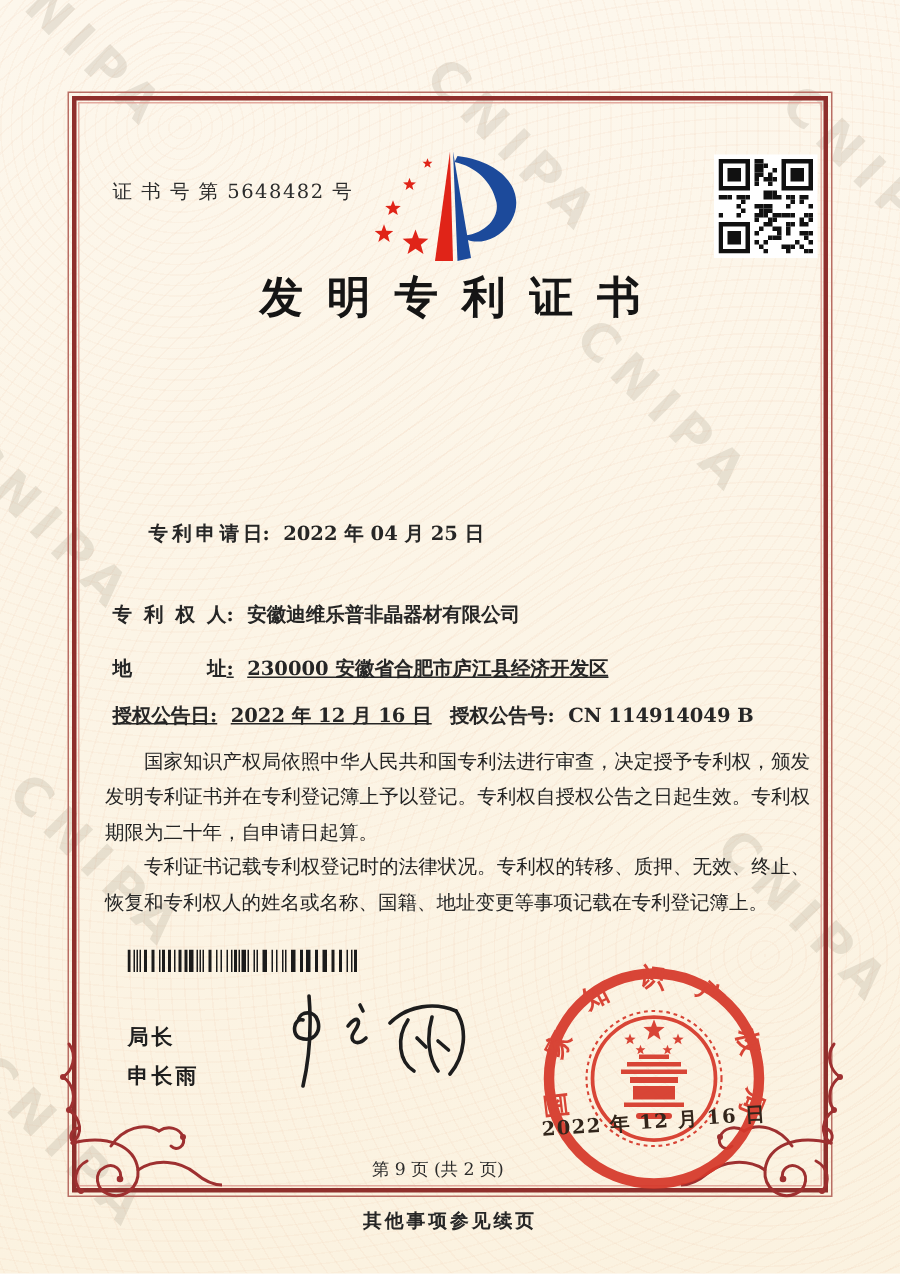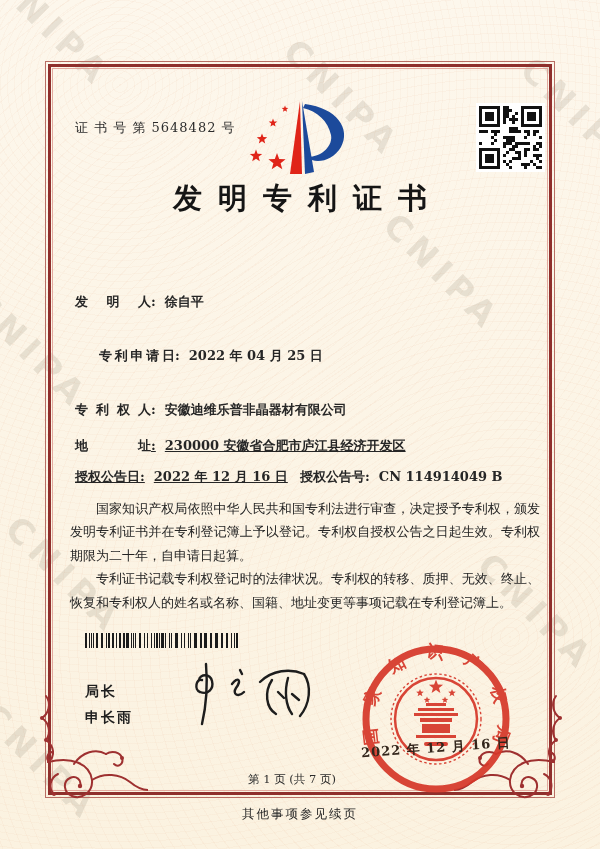--- a/index.html
+++ b/index.html
@@ -48,21 +48,21 @@
   .director{position:absolute; left:85px; font-size:14px; font-weight:600; letter-spacing:2px; color:#1f1f1f;}
   .d1{top:683px;} .d2{top:709px;}
   .signature{position:absolute; left:188px; top:658px;}
   .seal{position:absolute; left:356px; top:639px; opacity:.93;}
   .sealdate{
     position:absolute; left:360px; top:739px; width:152px; text-align:center;
     font-size:13px; font-weight:bold; color:#32251b; transform:rotate(-4deg);
     letter-spacing:1px; white-space:nowrap;
   }
   .pageinfo{position:absolute; left:248px; top:772px; font-size:11.5px; color:#2b2b2b;}
-  .footnote{position:absolute; left:0; right:0; top:806px; text-align:center; font-size:12.5px; font-weight:400; color:#262626; letter-spacing:2px;}
+  .footnote{position:absolute; left:0; right:0; top:806px; text-align:center; font-size:12.5px; font-weight:700; color:#262626; letter-spacing:2px;}
   .flourish{position:absolute; pointer-events:none;}
   .fl-left{left:36px; top:694px;}
   .fl-right{left:454px; top:694px; transform:scaleX(-1);}
 </style>
 </head>
 <body>
 
 <div class="page">
 
   <span class="wm wm1">CNIPA</span>
@@ -236,23 +236,20 @@
       <rect x="42" y="0" width="21" height="21" fill="#111"></rect>
       <rect x="45" y="3" width="15" height="15" fill="#fff"></rect>
       <rect x="48" y="6" width="9" height="9" fill="#111"></rect>
       <rect x="0" y="42" width="21" height="21" fill="#111"></rect>
       <rect x="3" y="45" width="15" height="15" fill="#fff"></rect>
       <rect x="6" y="48" width="9" height="9" fill="#111"></rect>
     </svg>
 
   <div class="title">发明专利证书</div>
 
-  <div class="row r2">
-    <span class="lbl">发明人</span><span class="colon">:</span><span>徐自平</span>
-  </div>
   <div class="row r4">
     <span class="lbl">专利申请日</span><span class="colon">:</span><span>2022 年 04 月 25 日</span>
   </div>
   <div class="row r5">
     <span class="lbl">专利权人</span><span class="colon">:</span><span>安徽迪维乐普非晶器材有限公司</span>
   </div>
   <div class="row r6">
     <span class="lbl">地址</span><span class="colon">:</span><span>230000 安徽省合肥市庐江县经济开发区</span>
   </div>
   <div class="row r7">
@@ -350,16 +347,16 @@
       <rect x="68" y="103" width="24" height="4" rx="2"></rect>
     <polygon points="80.0,40.5 81.9,45.5 87.1,45.7 83.0,49.0 84.4,54.1 80.0,51.1 75.6,54.1 77.0,49.0 72.9,45.7 78.1,45.5"></polygon>
         <polygon points="64.0,50.0 65.0,52.6 67.8,52.8 65.6,54.5 66.4,57.2 64.0,55.7 61.6,57.2 62.4,54.5 60.2,52.8 63.0,52.6"></polygon>
         <polygon points="96.0,50.0 97.0,52.6 99.8,52.8 97.6,54.5 98.4,57.2 96.0,55.7 93.6,57.2 94.4,54.5 92.2,52.8 95.0,52.6"></polygon>
         <polygon points="71.0,57.5 71.9,59.8 74.3,59.9 72.4,61.5 73.1,63.8 71.0,62.5 68.9,63.8 69.6,61.5 67.7,59.9 70.1,59.8"></polygon>
         <polygon points="89.0,57.5 89.9,59.8 92.3,59.9 90.4,61.5 91.1,63.8 89.0,62.5 86.9,63.8 87.6,61.5 85.7,59.9 88.1,59.8"></polygon>
       </g>
   </svg>
   <div class="sealdate">2022 年 12 月 16 日</div>
 
-  <div class="pageinfo">第 1 页 (共 7 页)</div>
+  <div class="pageinfo">第 9 页 (共 2 页)</div>
   <div class="footnote">其他事项参见续页</div>
 
 </div>
 
 </body></html>

